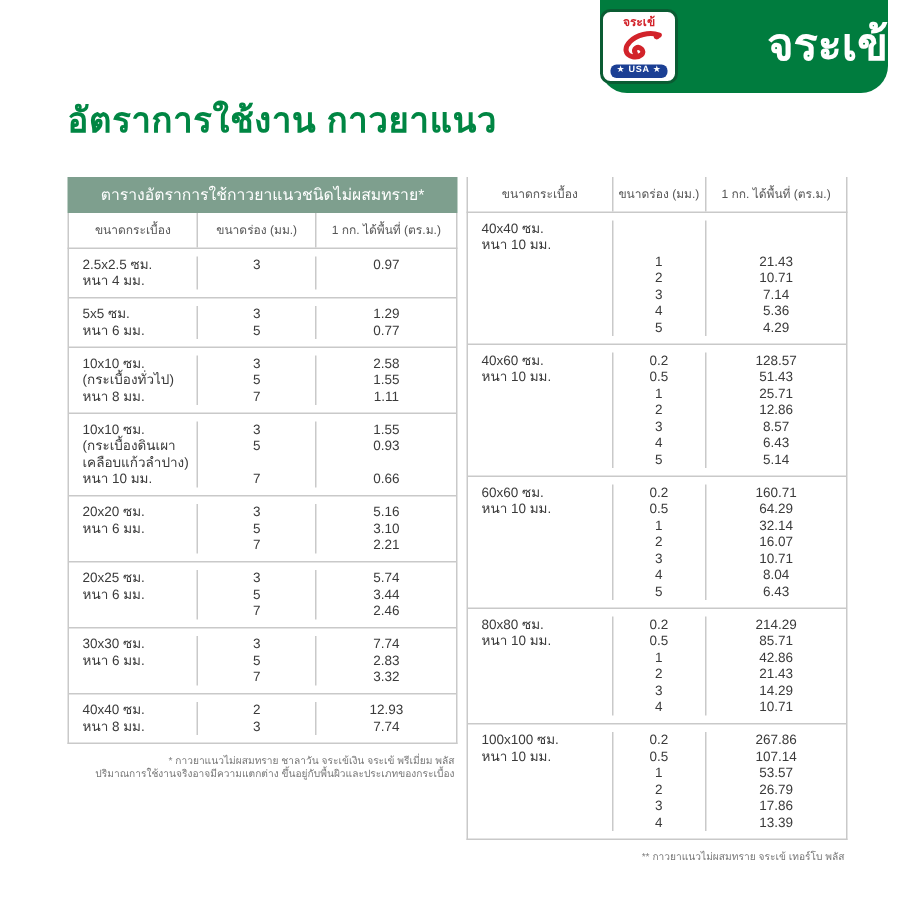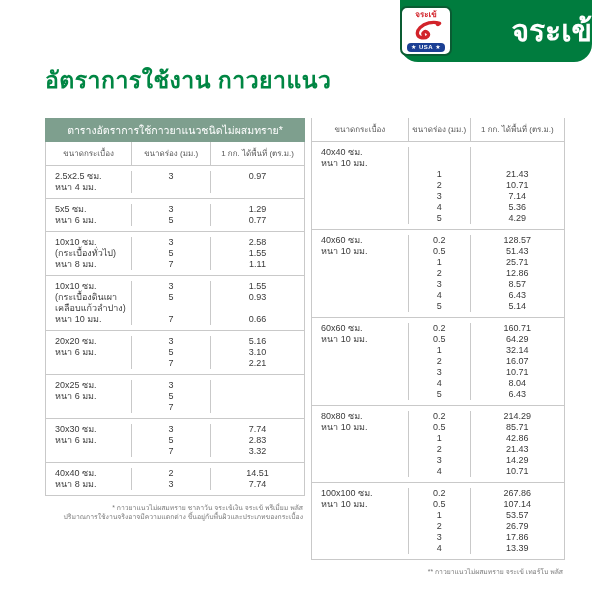--- a/index.html
+++ b/index.html
@@ -189,20 +189,25 @@
         <div class="trow">
           <div class="cell c-tile">
             <div>20x25 ซม.</div>
             <div>หนา 6 มม.</div>
           </div>
           <div class="cell c-grout">
             <div>3</div>
             <div>5</div>
             <div>7</div>
           </div>
+          <div class="cell c-area">
+            <div>5.74</div>
+            <div>3.44</div>
+            <div>2.46</div>
+          </div>
         </div>
         <div class="trow">
           <div class="cell c-tile">
             <div>30x30 ซม.</div>
             <div>หนา 6 มม.</div>
           </div>
           <div class="cell c-grout">
             <div>3</div>
             <div>5</div>
             <div>7</div>
@@ -216,21 +221,21 @@
         <div class="trow">
           <div class="cell c-tile">
             <div>40x40 ซม.</div>
             <div>หนา 8 มม.</div>
           </div>
           <div class="cell c-grout">
             <div>2</div>
             <div>3</div>
           </div>
           <div class="cell c-area">
-            <div>14.51</div>
+            <div>12.93</div>
             <div>7.74</div>
           </div>
         </div>
       </div>
     <div class="footnote">
         <div>* กาวยาแนวไม่ผสมทราย ชาลาวัน จระเข้เงิน จระเข้ พรีเมี่ยม พลัส</div>
         <div>ปริมาณการใช้งานจริงอาจมีความแตกต่าง ขึ้นอยู่กับพื้นผิวและประเภทของกระเบื้อง</div>
       </div>
   </div>
 

